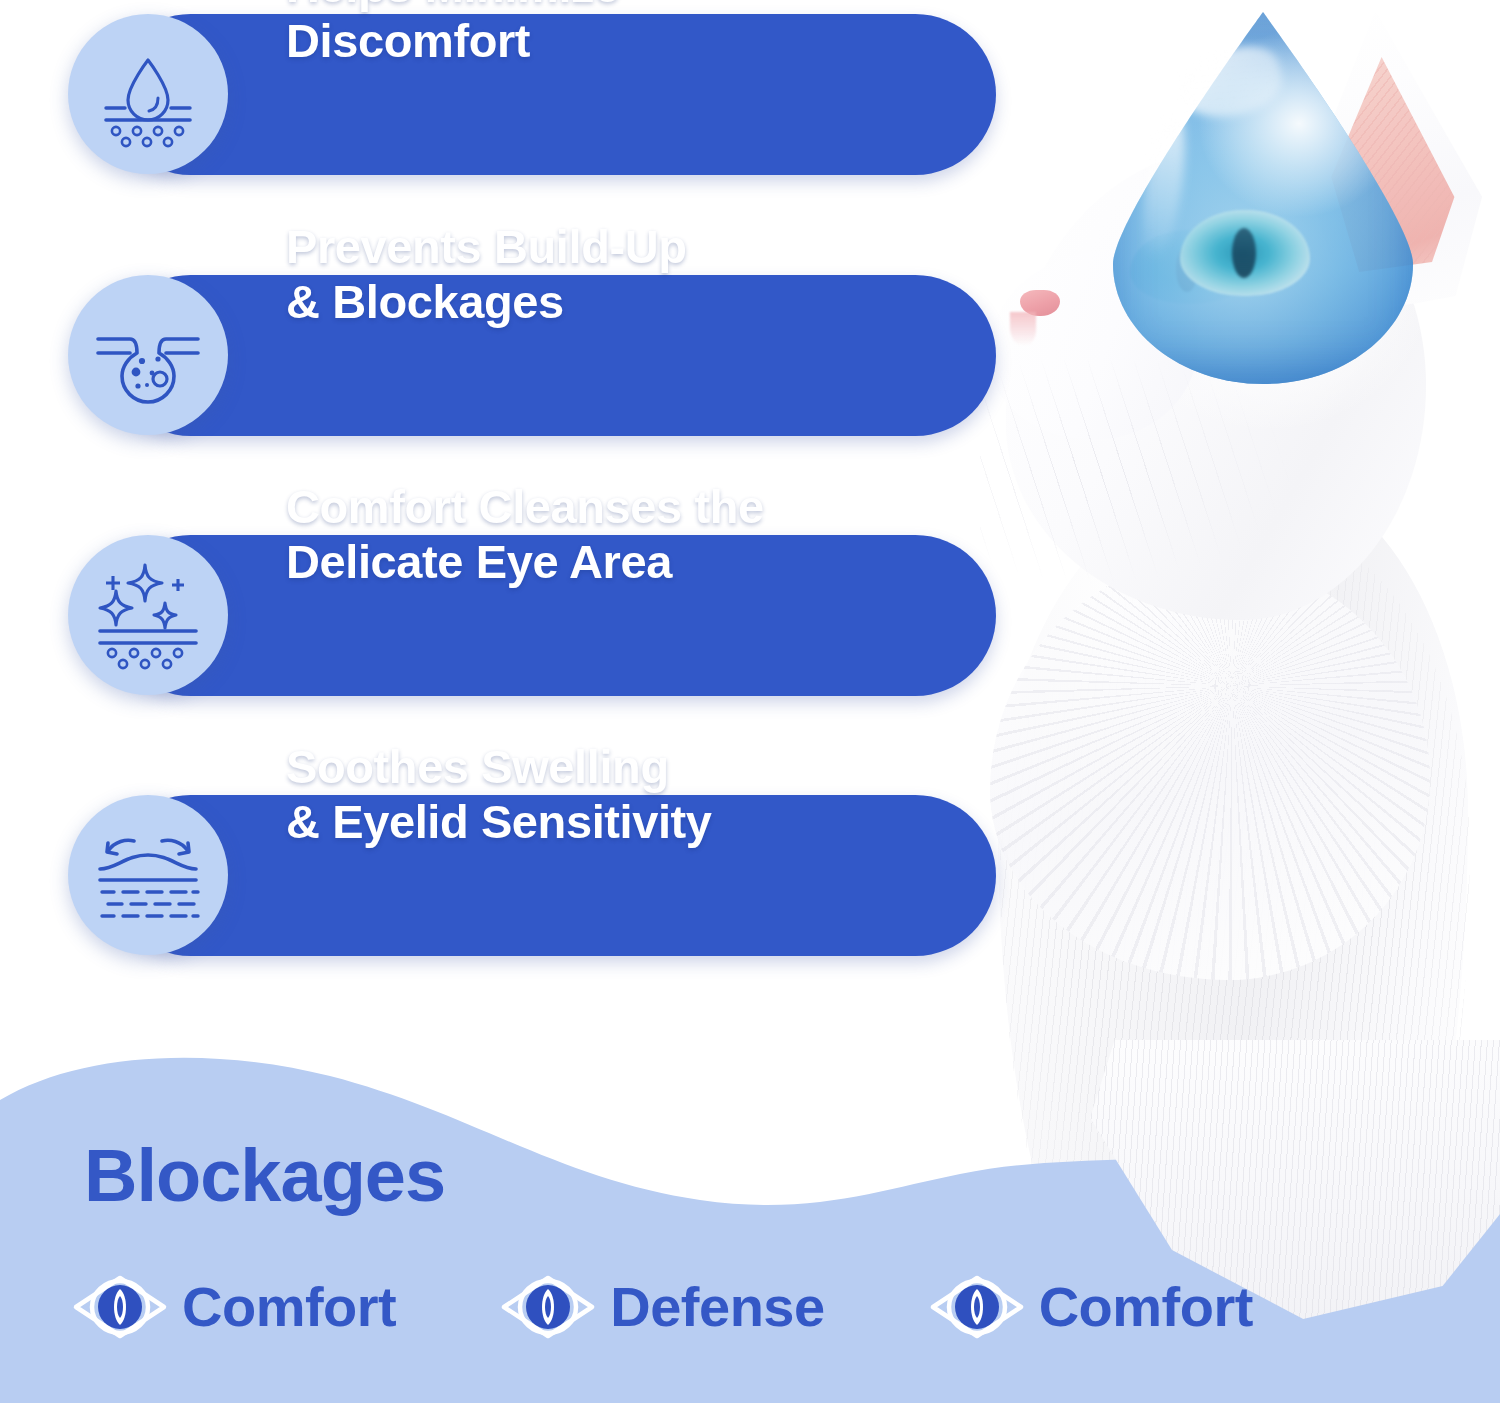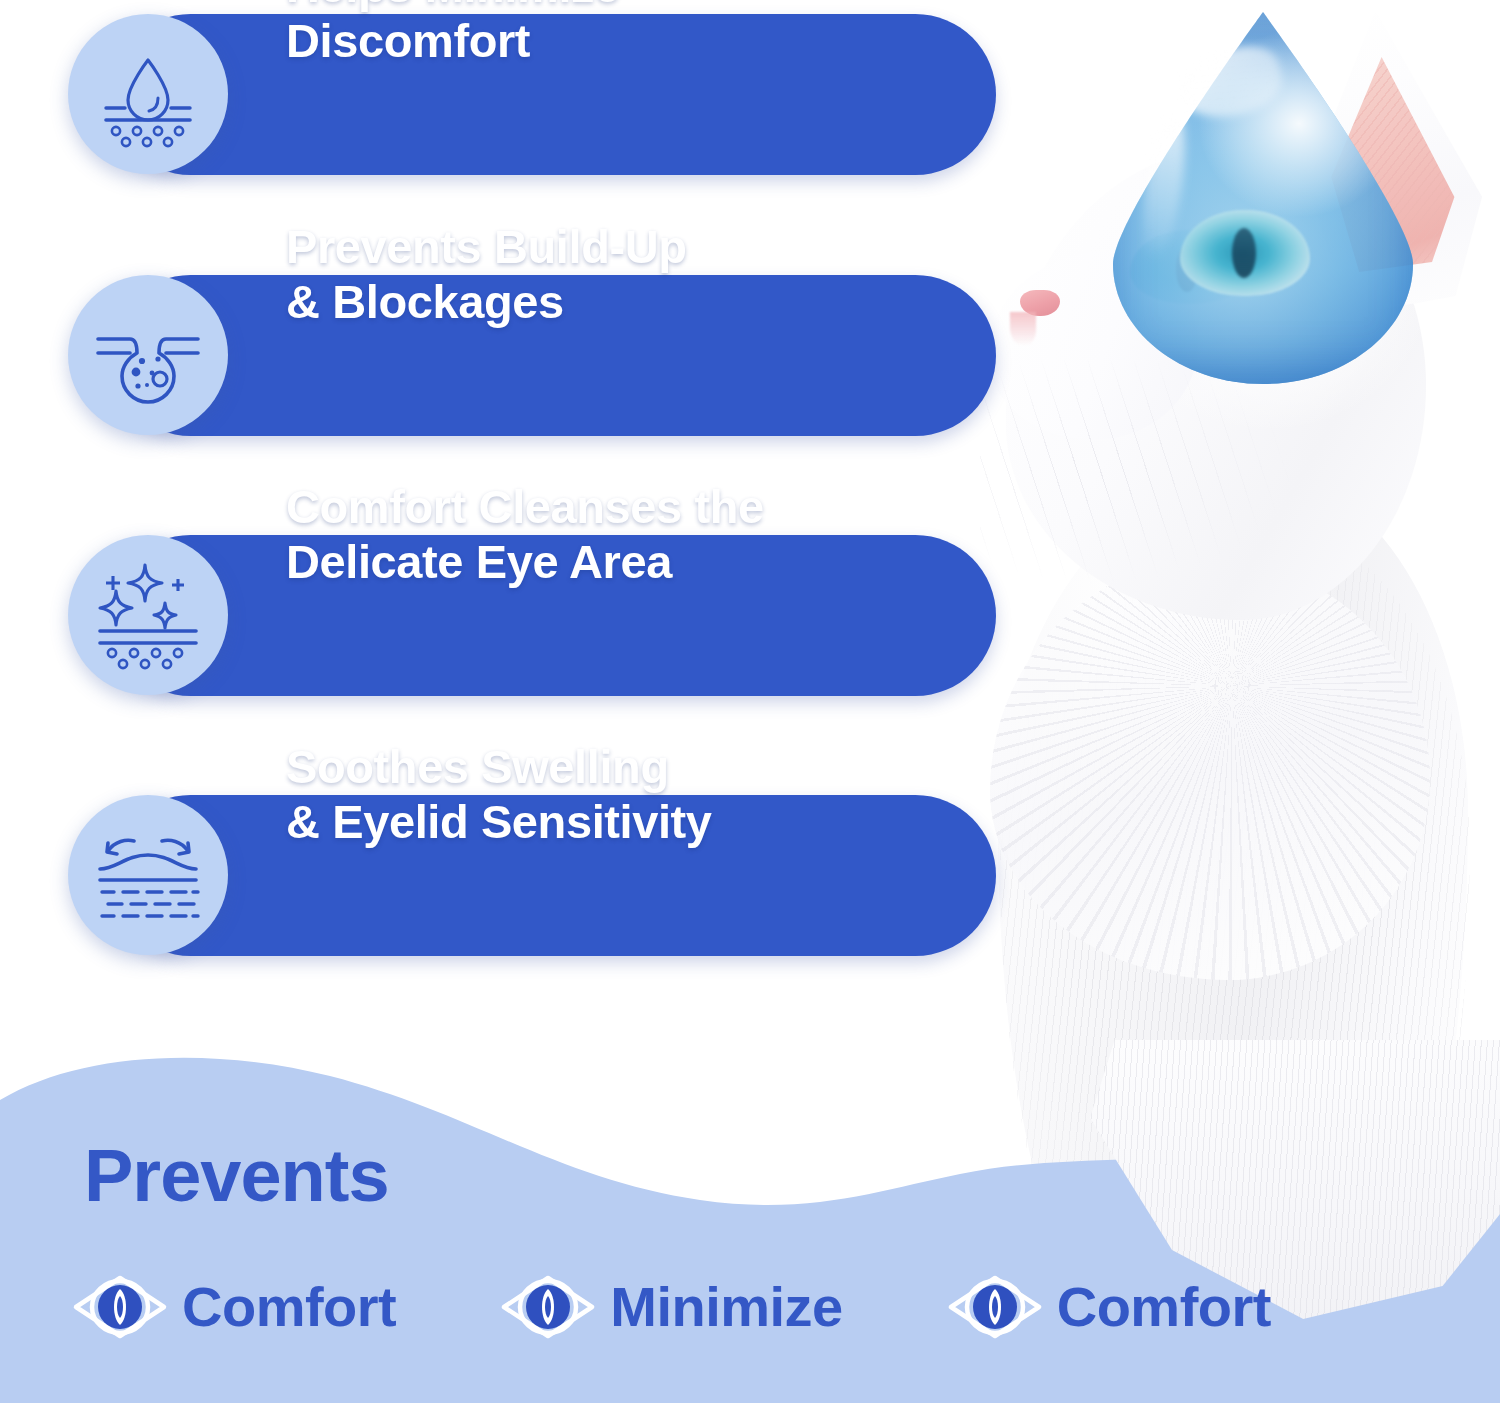--- a/index.html
+++ b/index.html
@@ -319,21 +319,21 @@
 
   <div class="wave-wrap">
     <svg class="wave-svg" width="1500" height="363" viewBox="0 0 1500 363" preserveAspectRatio="none">
       <path d="M0 60 C80 12, 210 6, 330 36 C470 72, 560 140, 700 160 C810 176, 880 150, 960 134
                C1060 114, 1140 126, 1250 108 C1350 92, 1430 74, 1500 58 L1500 363 L0 363 Z" fill="#b8cdf2"></path>
     </svg>
   </div>
 
   <div class="fur-over-wave"></div>
 
-  <div class="promotes">Prevents</div>
+  <div class="promotes">Blockages</div>
 
   <div class="promote-items">
 
     <div class="promote-item">
       <svg class="eye-ic" viewBox="0 0 96 70" fill="none">
         <path d="M48 6 L92 35 L48 64 L4 35 Z" stroke="#ffffff" stroke-width="4.5" fill="none" stroke-linejoin="round"></path>
         <ellipse cx="48" cy="35" rx="28" ry="26" stroke="#ffffff" stroke-width="4.5" fill="none"></ellipse>
         <circle cx="48" cy="35" r="22" fill="#2f50bf"></circle>
         <path d="M48 17 C56 24 56 46 48 53 C40 46 40 24 48 17 Z" fill="#ffffff"></path>
         <path d="M48 24 C52 28 52 42 48 46 C44 42 44 28 48 24 Z" fill="#2f50bf"></path>
@@ -344,21 +344,21 @@
     <div class="gap-a"></div>
 
     <div class="promote-item">
       <svg class="eye-ic" viewBox="0 0 96 70" fill="none">
         <path d="M48 6 L92 35 L48 64 L4 35 Z" stroke="#ffffff" stroke-width="4.5" fill="none" stroke-linejoin="round"></path>
         <ellipse cx="48" cy="35" rx="28" ry="26" stroke="#ffffff" stroke-width="4.5" fill="none"></ellipse>
         <circle cx="48" cy="35" r="22" fill="#2f50bf"></circle>
         <path d="M48 17 C56 24 56 46 48 53 C40 46 40 24 48 17 Z" fill="#ffffff"></path>
         <path d="M48 24 C52 28 52 42 48 46 C44 42 44 28 48 24 Z" fill="#2f50bf"></path>
       </svg>
-      <span class="p-label">Minimize</span>
+      <span class="p-label">Defense</span>
     </div>
 
     <div class="gap-b"></div>
 
     <div class="promote-item">
       <svg class="eye-ic" viewBox="0 0 96 70" fill="none">
         <path d="M48 6 L92 35 L48 64 L4 35 Z" stroke="#ffffff" stroke-width="4.5" fill="none" stroke-linejoin="round"></path>
         <ellipse cx="48" cy="35" rx="28" ry="26" stroke="#ffffff" stroke-width="4.5" fill="none"></ellipse>
         <circle cx="48" cy="35" r="22" fill="#2f50bf"></circle>
         <path d="M48 17 C56 24 56 46 48 53 C40 46 40 24 48 17 Z" fill="#ffffff"></path>

